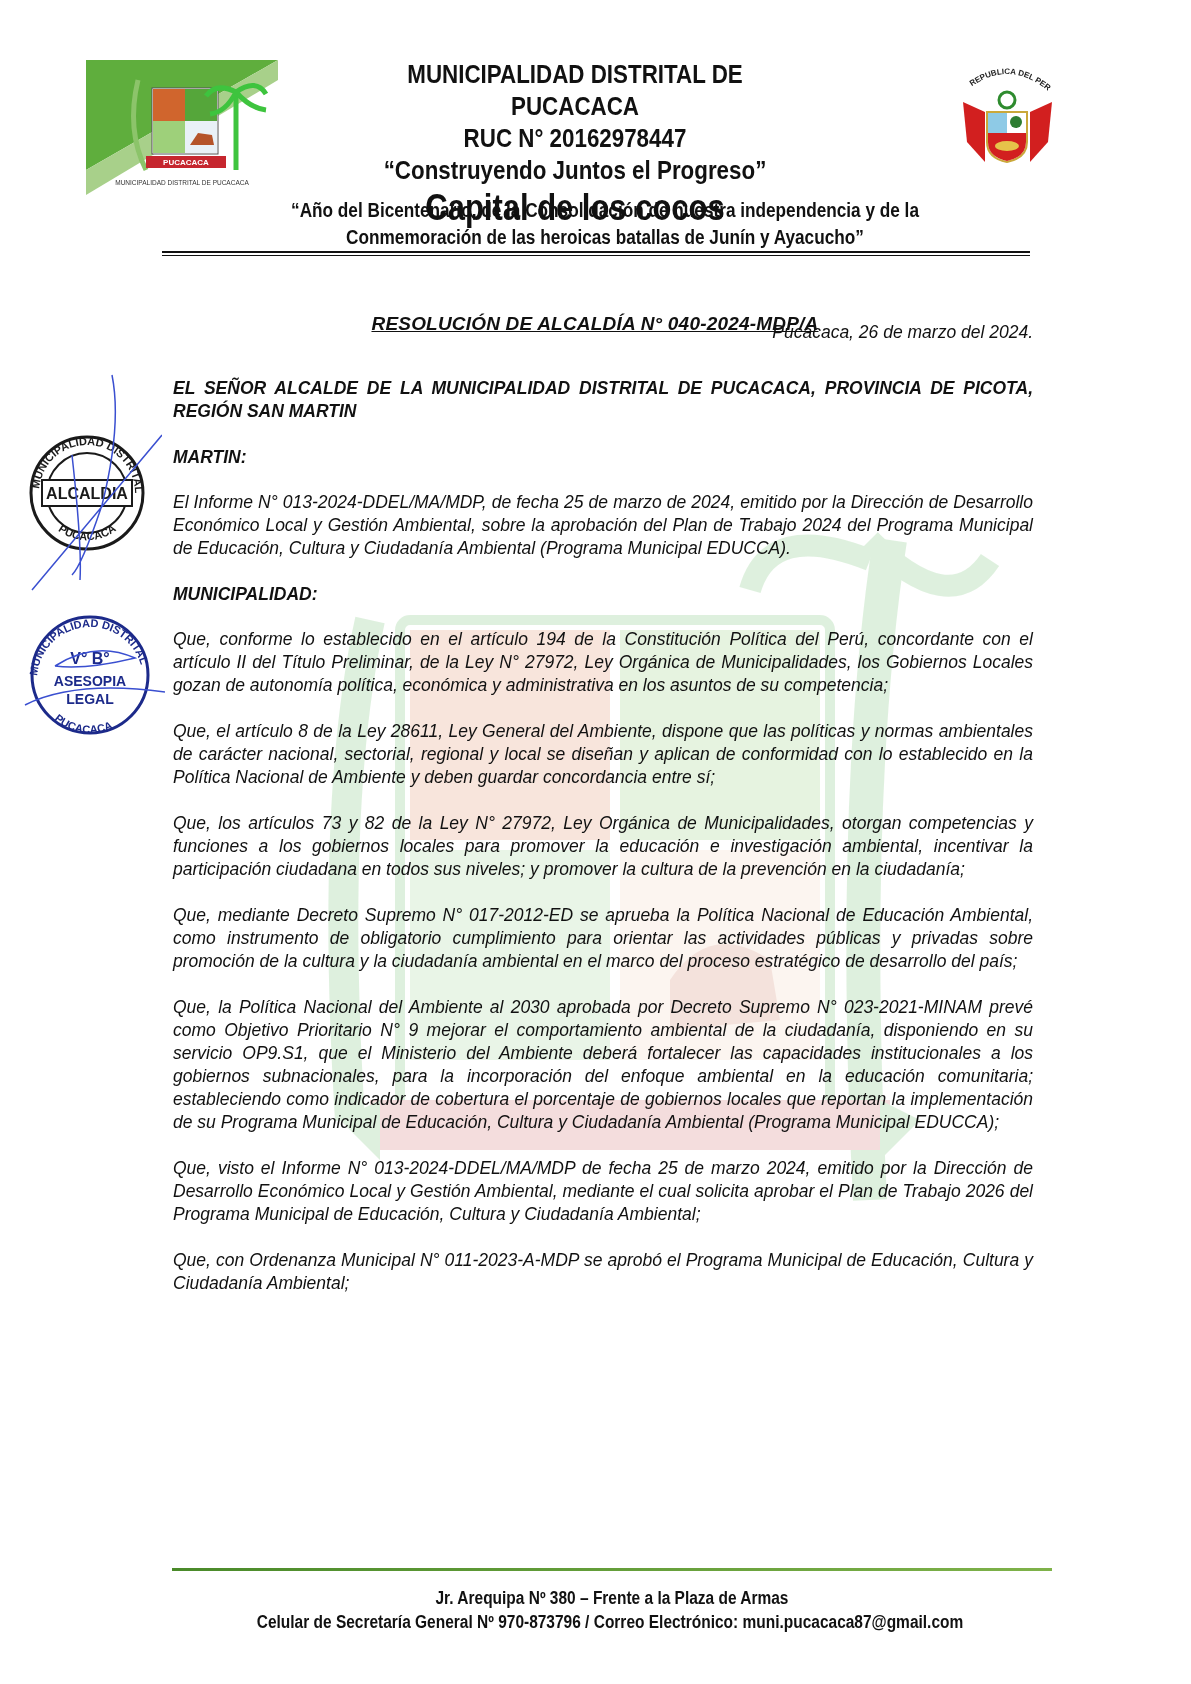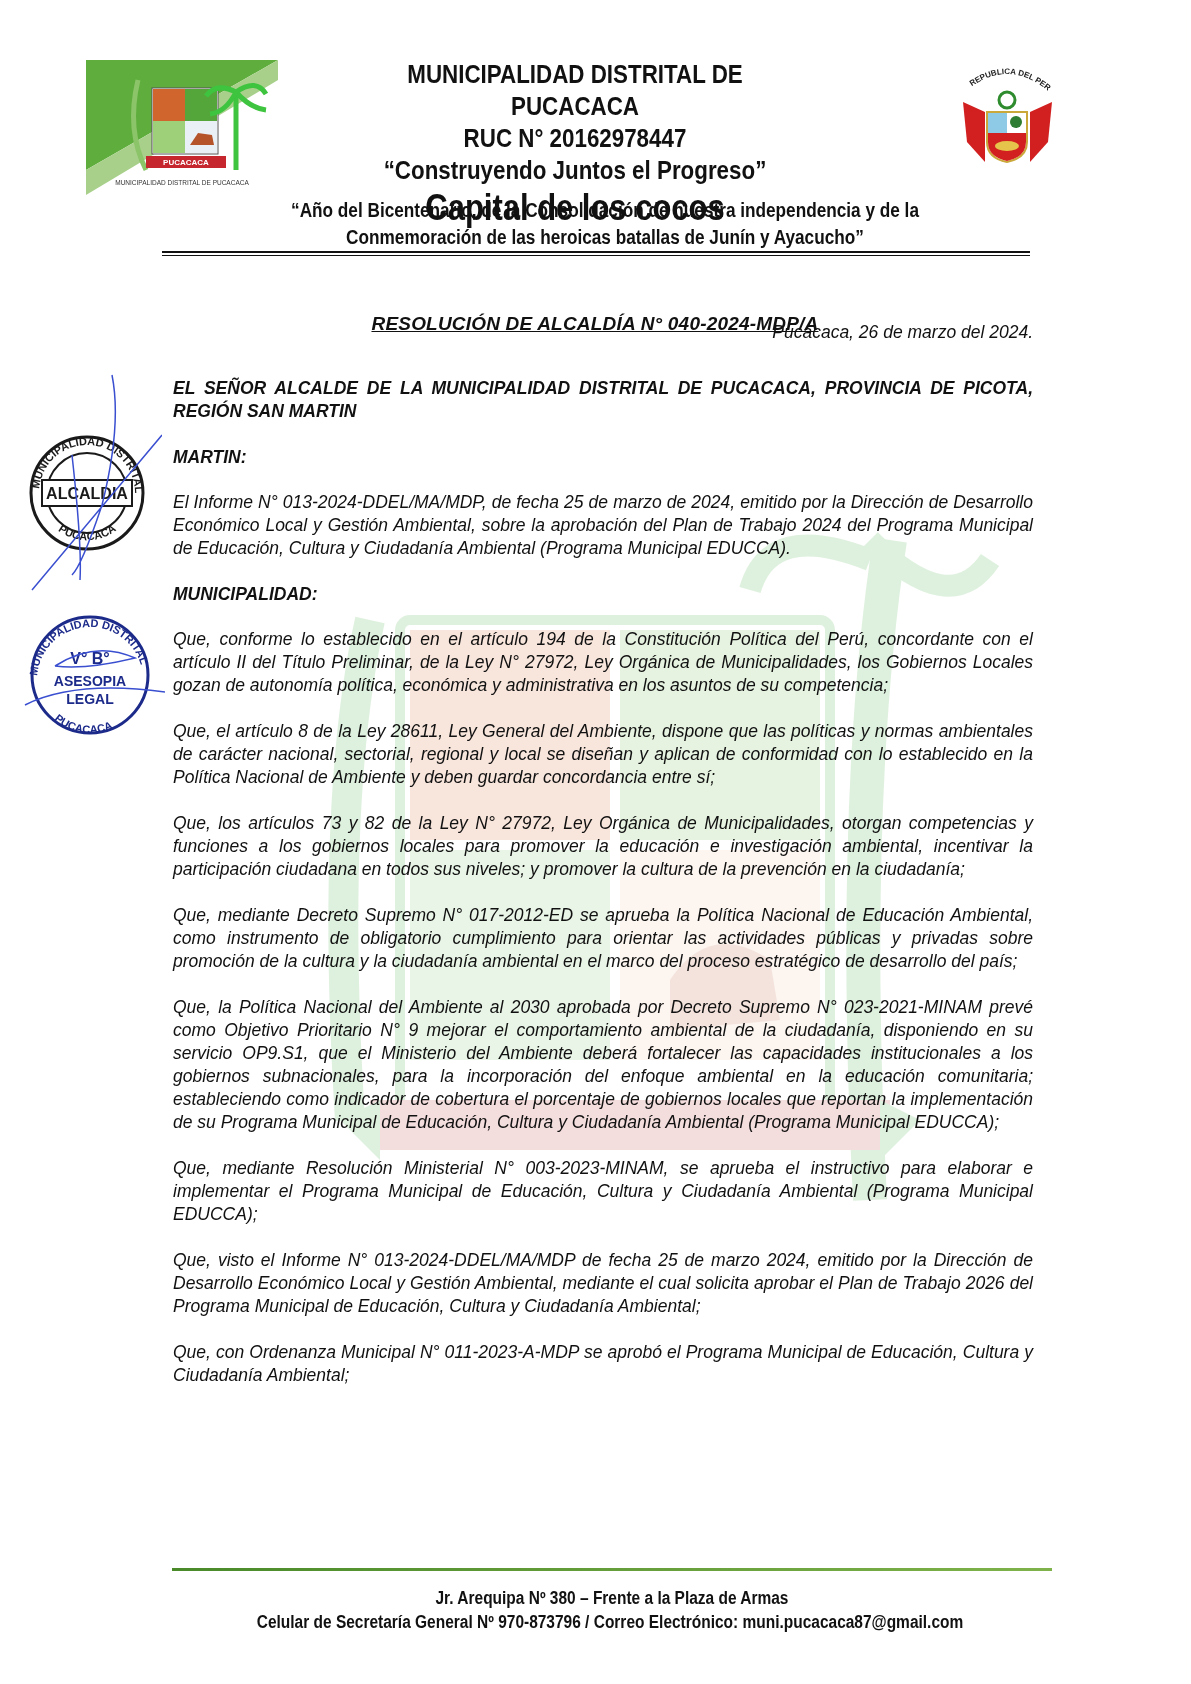--- a/index.html
+++ b/index.html
@@ -131,20 +131,19 @@
 <div class="body-text">
   <p class="bold">EL SEÑOR ALCALDE DE LA MUNICIPALIDAD DISTRITAL DE PUCACACA, PROVINCIA DE PICOTA, REGIÓN SAN MARTIN</p>
   <p class="heading">MARTIN:</p>
   <p>El Informe N° 013-2024-DDEL/MA/MDP, de fecha 25 de marzo de 2024, emitido por la Dirección de Desarrollo Económico Local y Gestión Ambiental, sobre la aprobación del Plan de Trabajo 2024 del Programa Municipal de Educación, Cultura y Ciudadanía Ambiental (Programa Municipal EDUCCA).</p>
   <p class="heading">MUNICIPALIDAD:</p>
   <p>Que, conforme lo establecido en el artículo 194 de la Constitución Política del Perú, concordante con el artículo II del Título Preliminar, de la Ley N° 27972, Ley Orgánica de Municipalidades, los Gobiernos Locales gozan de autonomía política, económica y administrativa en los asuntos de su competencia;</p>
   <p>Que, el artículo 8 de la Ley 28611, Ley General del Ambiente, dispone que las políticas y normas ambientales de carácter nacional, sectorial, regional y local se diseñan y aplican de conformidad con lo establecido en la Política Nacional de Ambiente y deben guardar concordancia entre sí;</p>
   <p>Que, los artículos 73 y 82 de la Ley N° 27972, Ley Orgánica de Municipalidades, otorgan competencias y funciones a los gobiernos locales para promover la educación e investigación ambiental, incentivar la participación ciudadana en todos sus niveles; y promover la cultura de la prevención en la ciudadanía;</p>
   <p>Que, mediante Decreto Supremo N° 017-2012-ED se aprueba la Política Nacional de Educación Ambiental, como instrumento de obligatorio cumplimiento para orientar las actividades públicas y privadas sobre promoción de la cultura y la ciudadanía ambiental en el marco del proceso estratégico de desarrollo del país;</p>
   <p>Que, la Política Nacional del Ambiente al 2030 aprobada por Decreto Supremo N° 023-2021-MINAM prevé como Objetivo Prioritario N° 9 mejorar el comportamiento ambiental de la ciudadanía, disponiendo en su servicio OP9.S1, que el Ministerio del Ambiente deberá fortalecer las capacidades institucionales a los gobiernos subnacionales, para la incorporación del enfoque ambiental en la educación comunitaria; estableciendo como indicador de cobertura el porcentaje de gobiernos locales que reportan la implementación de su Programa Municipal de Educación, Cultura y Ciudadanía Ambiental (Programa Municipal EDUCCA);</p>
-  <p>Que, mediante Resolución Ministerial N° 003-2023-MINAM, se aprueba el instructivo para elaborar e implementar el Programa Municipal de Educación, Cultura y Ciudadanía Ambiental (Programa Municipal EDUCCA);</p>
   <p>Que, visto el Informe N° 013-2024-DDEL/MA/MDP de fecha 25 de marzo 2024, emitido por la Dirección de Desarrollo Económico Local y Gestión Ambiental, mediante el cual solicita aprobar el Plan de Trabajo 2026 del Programa Municipal de Educación, Cultura y Ciudadanía Ambiental;</p>
   <p>Que, con Ordenanza Municipal N° 011-2023-A-MDP se aprobó el Programa Municipal de Educación, Cultura y Ciudadanía Ambiental;</p>
 </div>
 
 <div class="footer-rule"></div>
 <div class="footer-l1">Jr. Arequipa Nº 380 – Frente a la Plaza de Armas</div>
 <div class="footer-l2">Celular de Secretaría General Nº 970-873796 / Correo Electrónico: muni.pucacaca87@gmail.com</div>
 
 </body></html>

